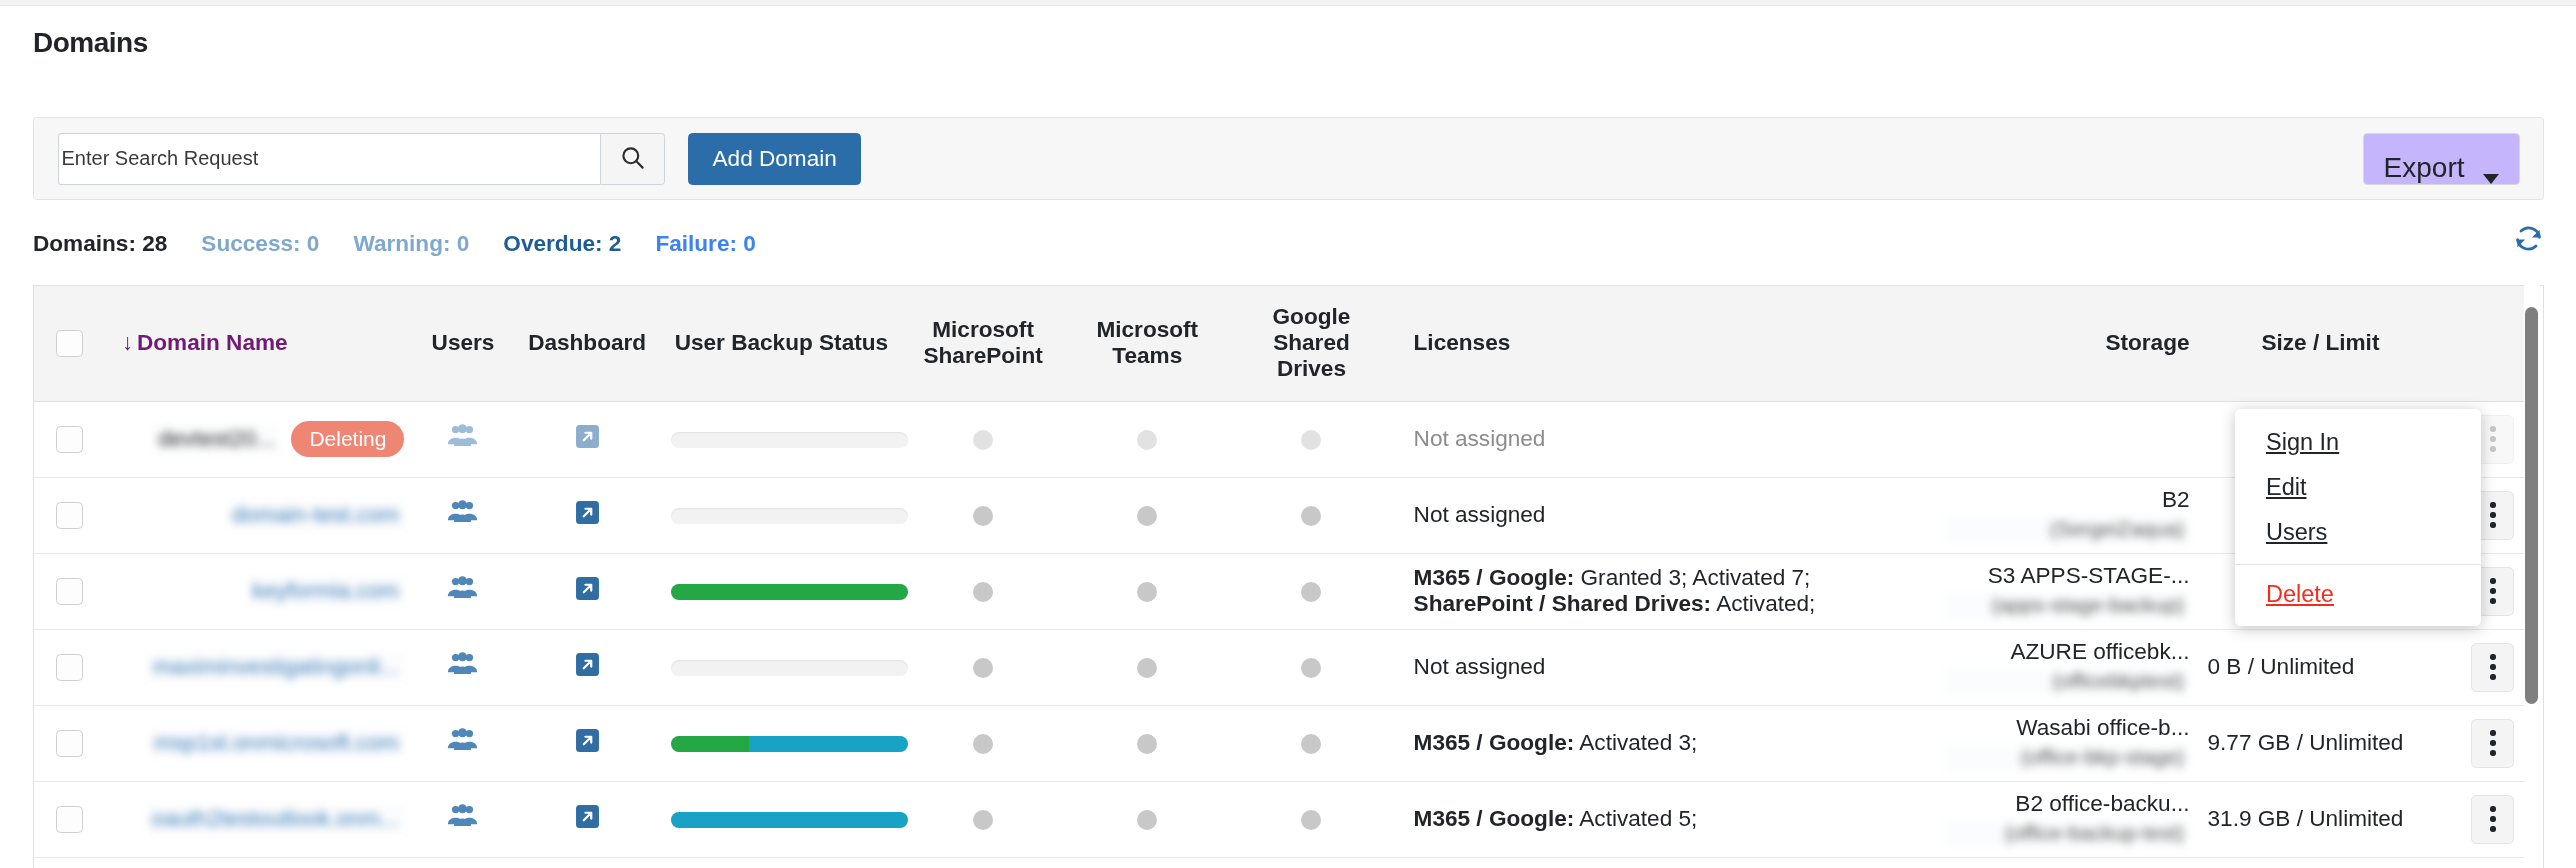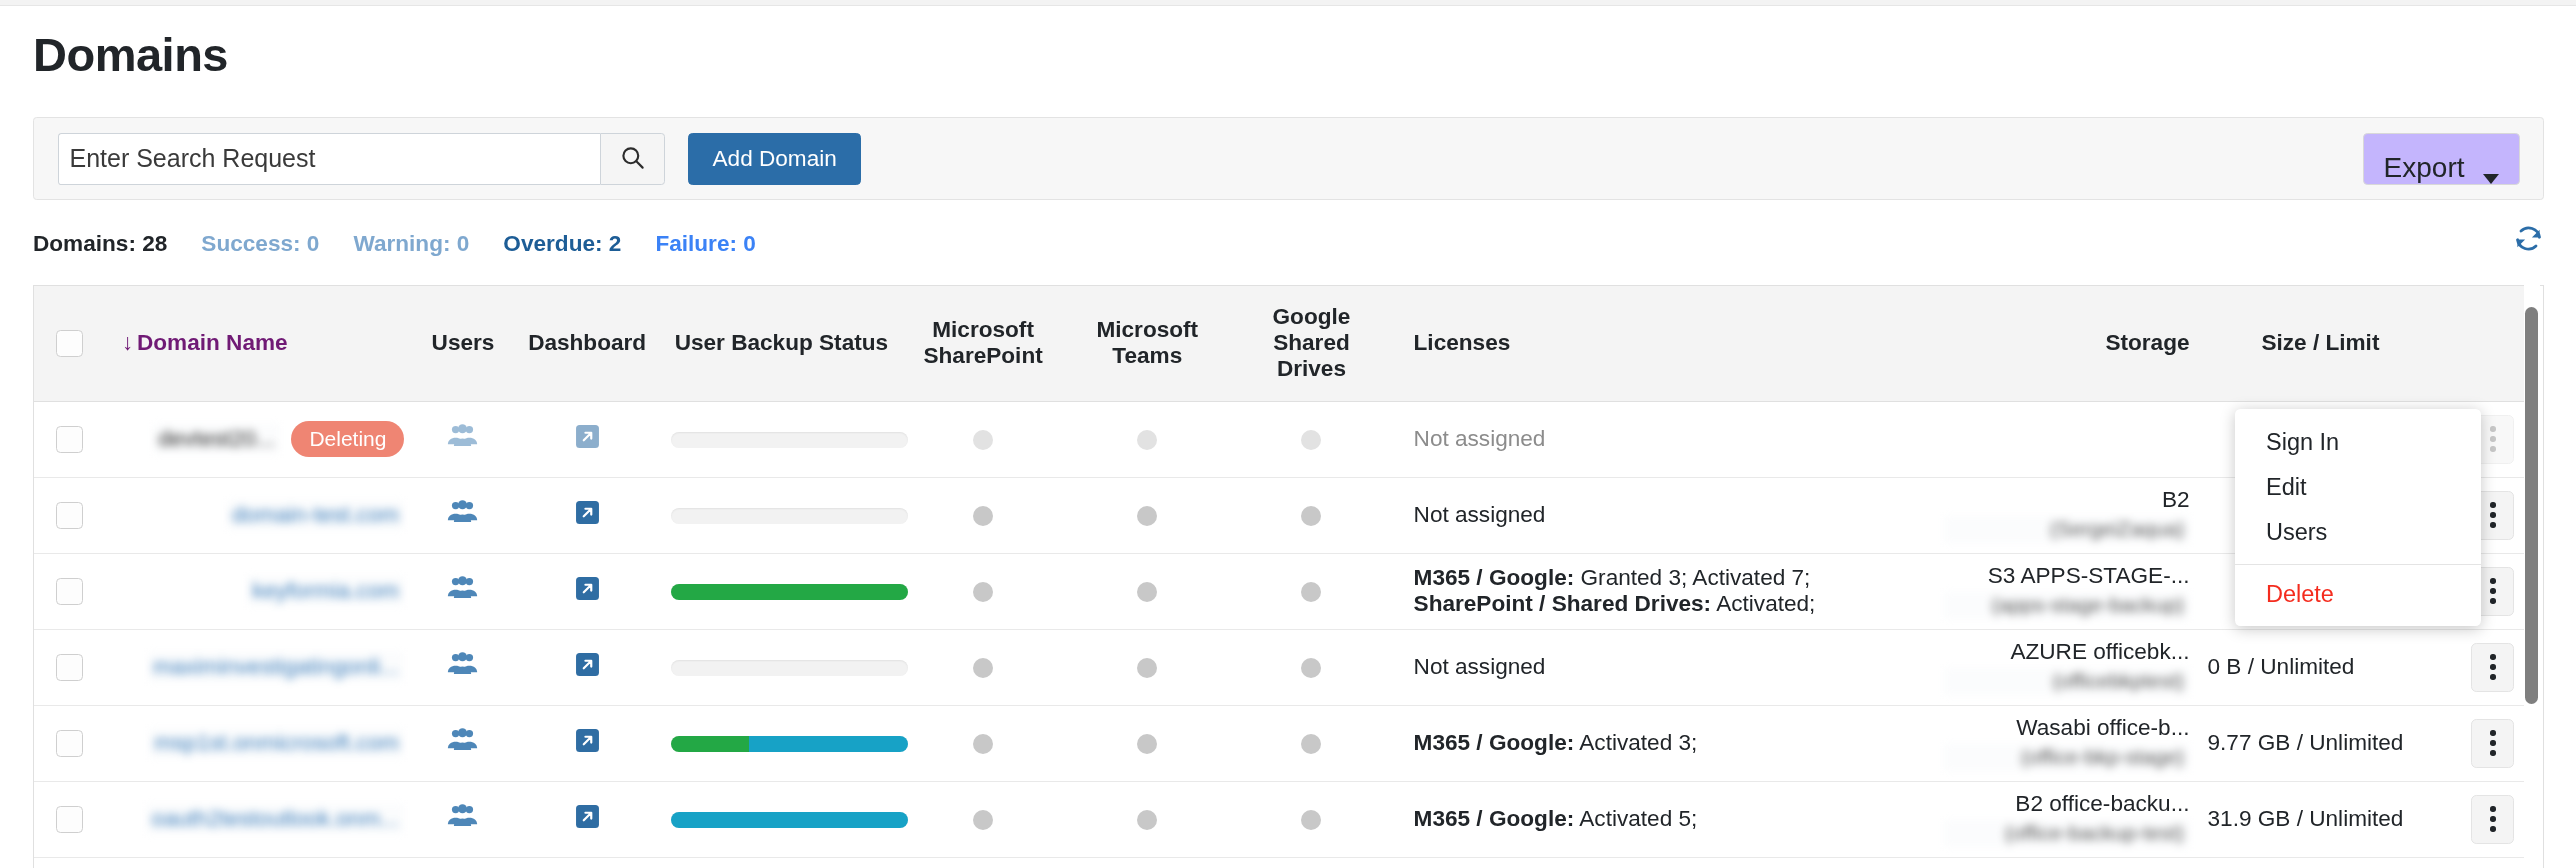--- a/index.html
+++ b/index.html
@@ -25,21 +25,21 @@
     top: 0; left: 0;
     width: 2576px; height: 6.3px;
     background: #f3f3f3;
     border-bottom: 0.9px solid #e6e6e6;
   }
 
   
   .page-title {
     position: absolute;
     top: 27px; left: 33px;
-    font-size: 47px;
+    font-size: 28px;
     font-weight: 700;
     letter-spacing: -0.5px;
     color: #212529;
   }
 
   
   .toolbar {
     position: absolute;
     top: 117px; left: 33px;
     width: 2511px; height: 83px;
@@ -51,23 +51,23 @@
     padding: 0 23.5px;
   }
   .search-group { display: flex; align-items: stretch; height: 52px; }
   .search-input {
     width: 542px; height: 52px;
     border: 0.9px solid #ced4da;
     border-right: none;
     border-radius: 3.6px 0 0 3.6px;
     background: #ffffff;
     font-family: "Liberation Sans", sans-serif;
-    font-size: 25px;
+    font-size: 20px;
     color: #0f172a;
-    padding: 0 11px;
+    padding: 0 3px;
     outline: none;
   }
   .search-input::placeholder { color: #3a3a3a; opacity: 1; }
   .search-btn {
     width: 65px; height: 52px;
     border: 0.9px solid #ced4da;
     border-radius: 0 3.6px 3.6px 0;
     background: #f5f5f5;
     display: flex; align-items: center; justify-content: center;
     cursor: pointer;
@@ -300,20 +300,21 @@
     box-shadow: 0 2.7px 14.5px rgba(0,0,0,0.22);
     padding: 11px 0 9px 0;
     z-index: 50;
   }
   .ctx-item {
     font-size: 23.5px;
     color: #212529;
     padding: 9px 0 9px 31px;
     cursor: pointer;
     white-space: nowrap;
+    text-decoration: underline;
   }
   .ctx-sep { height: 0.9px; background: #e4e4e4; margin: 9px 0 7.2px 0; }
   .ctx-item.danger { color: #f42c1e; }
 </style>
 </head>
 <body>
 
 <div class="page">
 
   <div class="top-strip"></div>

